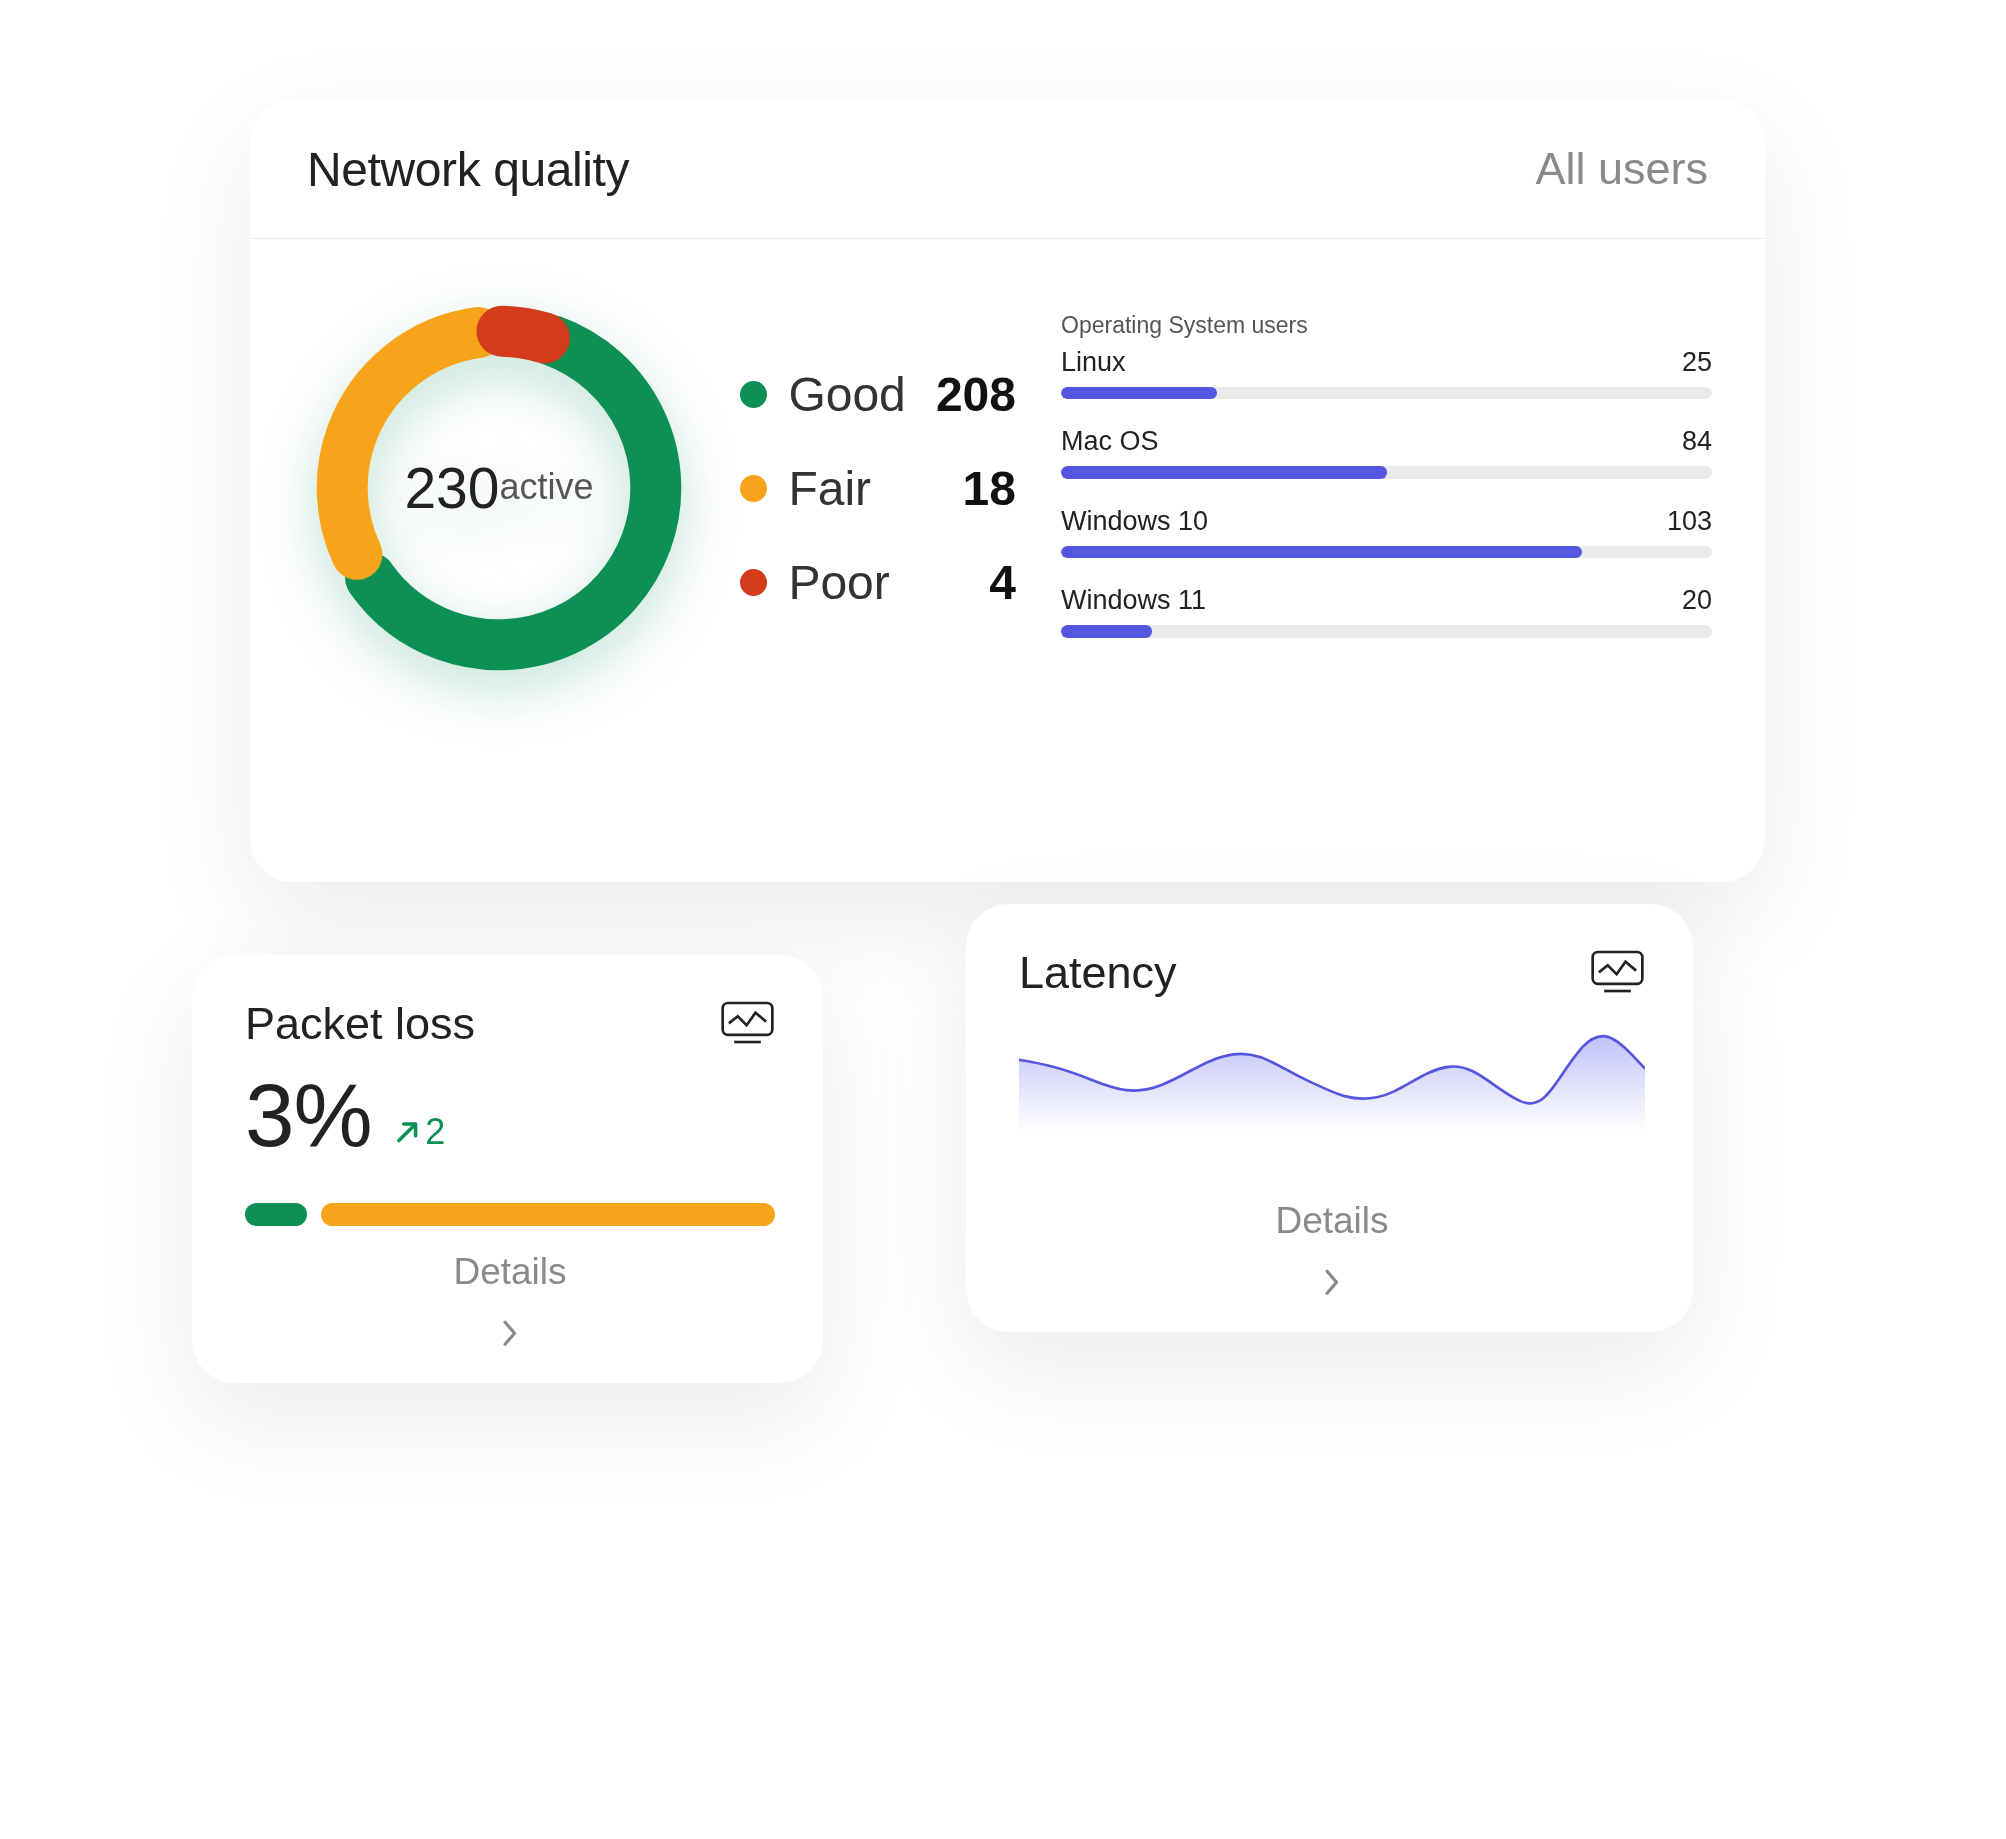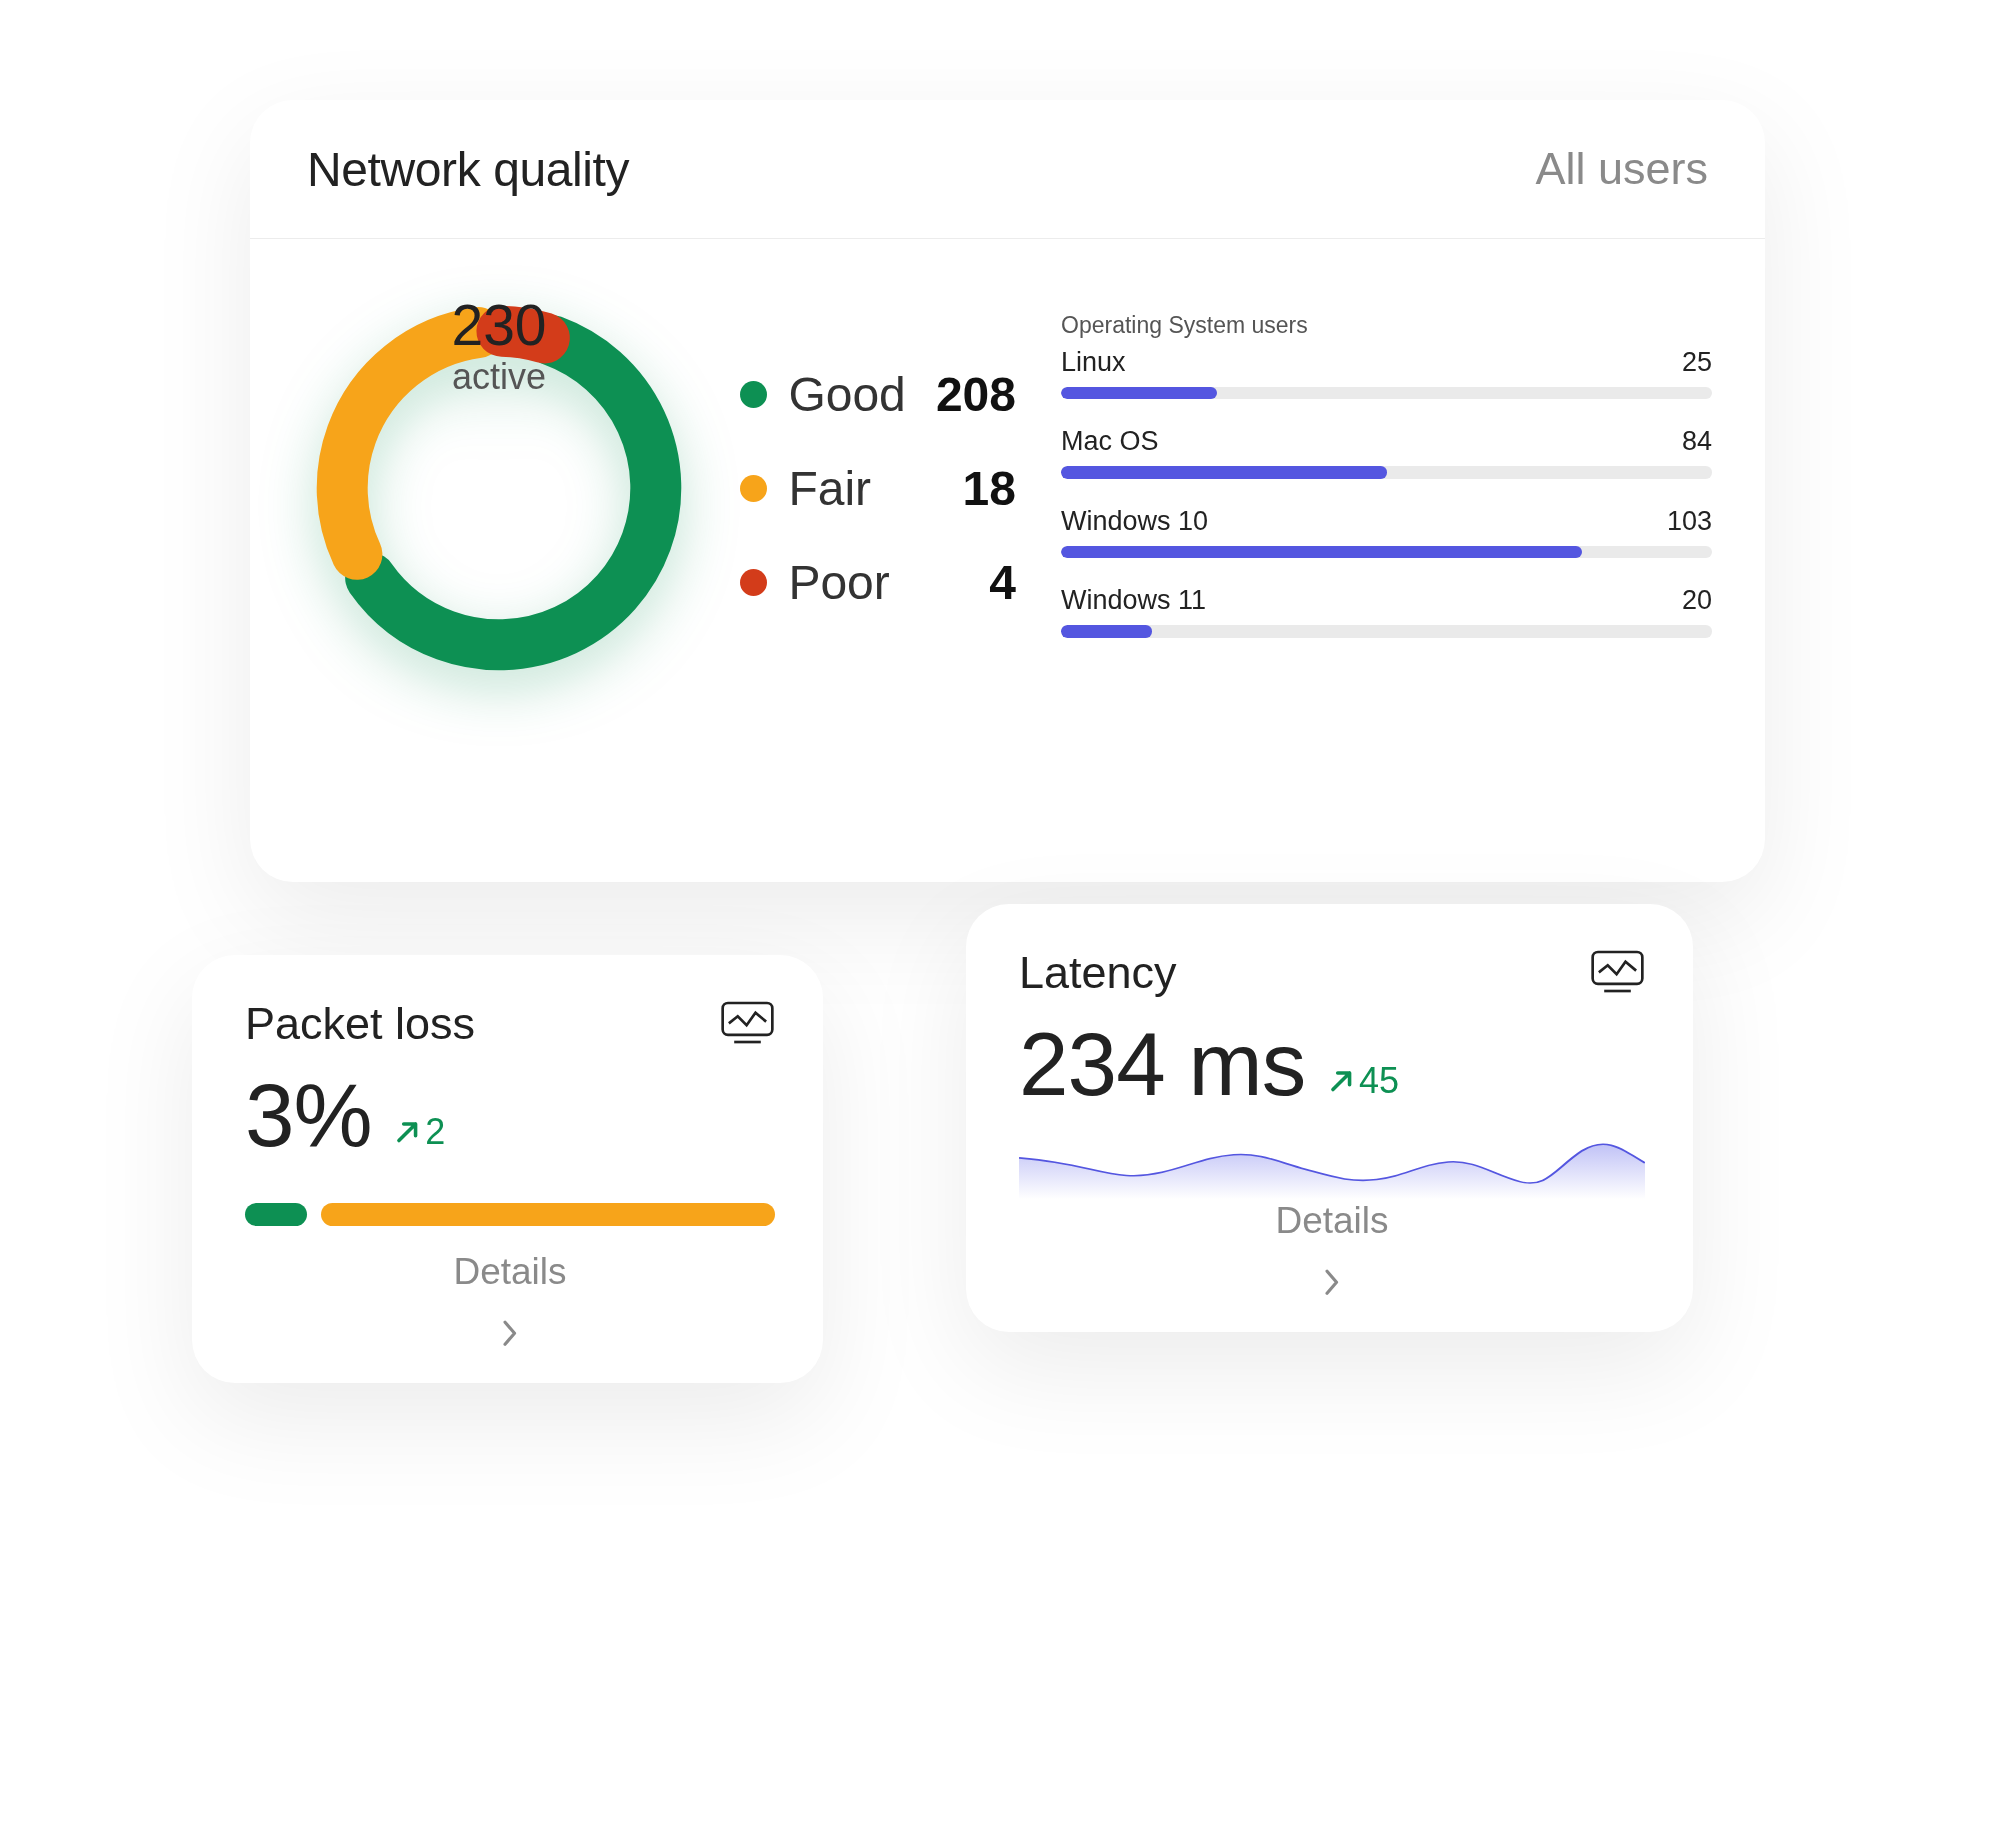--- a/index.html
+++ b/index.html
@@ -57,21 +57,21 @@
 
   
   .donut-wrap {
     position:relative;
     width:392px; height:392px;
     filter: drop-shadow(0 18px 27px rgba(13,144,83,0.25));
   }
   .donut-wrap svg { width:100%; height:100%; }
   .donut-center {
     position:absolute; inset:0;
-    display:flex; flex-direction:column; align-items:center; 
+    display:flex; flex-direction:row; align-items:center; justify-content:center;
   }
   .donut-num { font-size:57px; font-weight:500; }
   .donut-lbl { font-size:36px; color:var(--text-mid); margin-top:-1.8px; }
 
   
   .legend {
     display:flex; flex-direction:column; gap:39px;
     font-size:48px;
     min-width:276px;
   }
@@ -251,29 +251,20 @@
   <div class="card-sm card-latency">
     <div class="sm-head">
       <div class="sm-title">Latency</div>
       <span class="sm-icon">
         <svg viewBox="0 0 62 50" fill="none" stroke-width="3">
           <rect x="3" y="3" width="56" height="36" rx="6"></rect>
           <path d="M10 26 L20 18 L30 28 L40 14 L52 24"></path>
           <line x1="16" y1="47" x2="46" y2="47"></line>
         </svg>
       </span>
-    </div>
-    <div class="sm-value-row">
-      <div class="sm-value">234 ms</div>
-      <div class="sm-trend">
-        <svg viewBox="0 0 24 24">
-            <path d="M5 19 L19 5 M9 5 H19 V15" stroke="#0d9053" stroke-width="3" fill="none" stroke-linecap="round" stroke-linejoin="round"></path>
-          </svg>
-        <span>45</span>
-      </div>
     </div>
     <svg class="lat-chart" viewBox="0 0 700 130" preserveAspectRatio="none">
       <defs>
         <linearGradient id="latgrad" x1="0" x2="0" y1="0" y2="1">
           <stop offset="0%" stop-color="#8d90ef" stop-opacity="0.55"></stop>
           <stop offset="100%" stop-color="#8d90ef" stop-opacity="0"></stop>
         </linearGradient>
       </defs>
       <path d="M0,50 C30,55 50,60 80,72 C110,84 130,90 160,78 C190,66 210,48 240,44 C270,40 290,58 320,72 C350,86 370,98 400,92 C430,86 450,62 480,58 C510,54 530,82 560,96 C590,110 600,70 630,36 C655,10 670,28 700,60 L700,130 L0,130 Z" fill="url(#latgrad)"></path>
       <path d="M0,50 C30,55 50,60 80,72 C110,84 130,90 160,78 C190,66 210,48 240,44 C270,40 290,58 320,72 C350,86 370,98 400,92 C430,86 450,62 480,58 C510,54 530,82 560,96 C590,110 600,70 630,36 C655,10 670,28 700,60" fill="none" stroke="#5456e0" stroke-width="3"></path>

